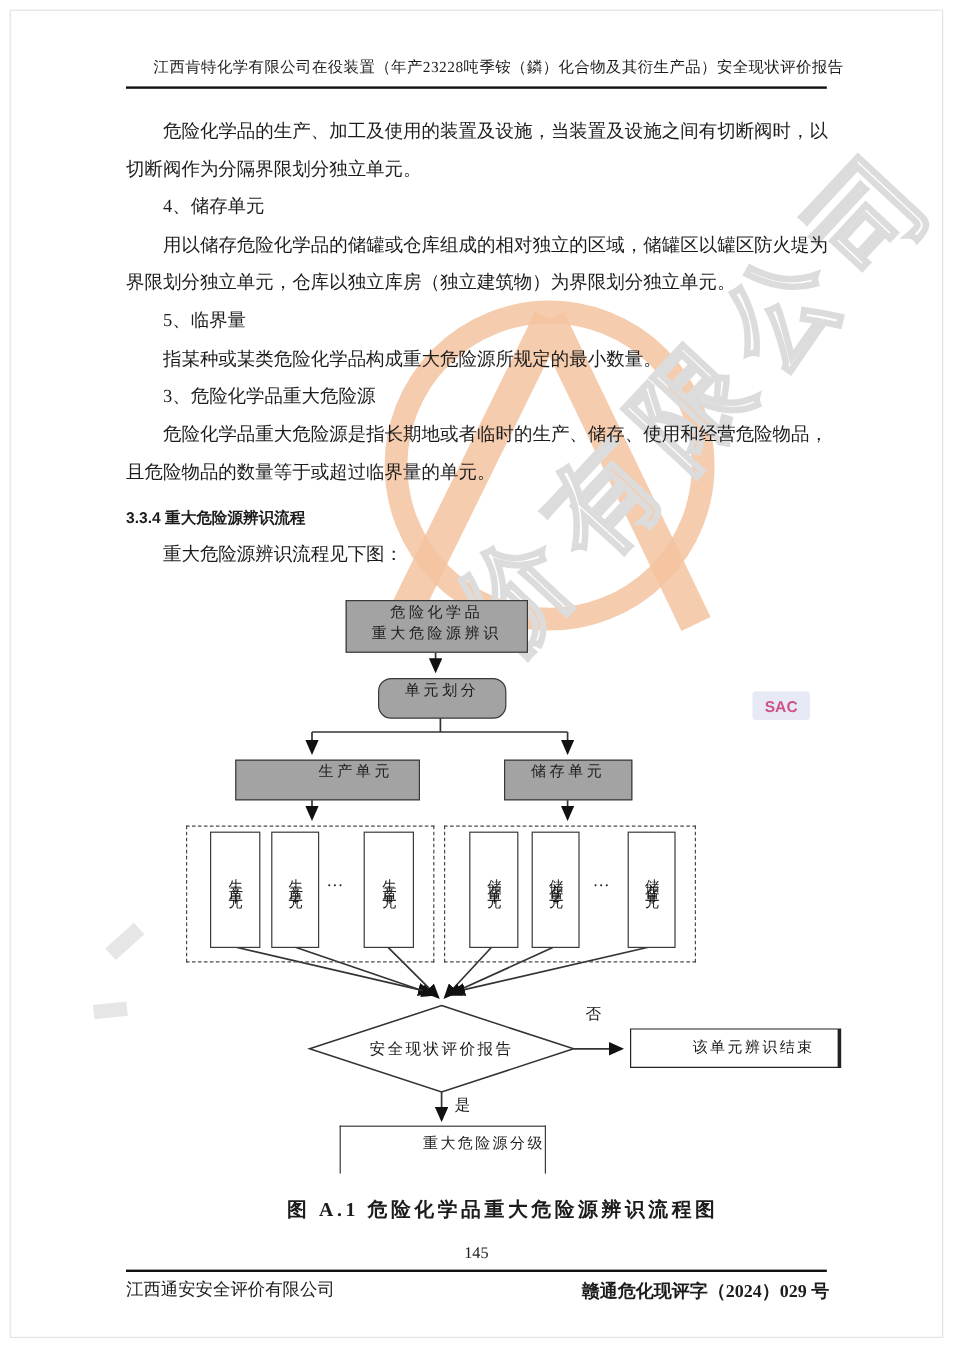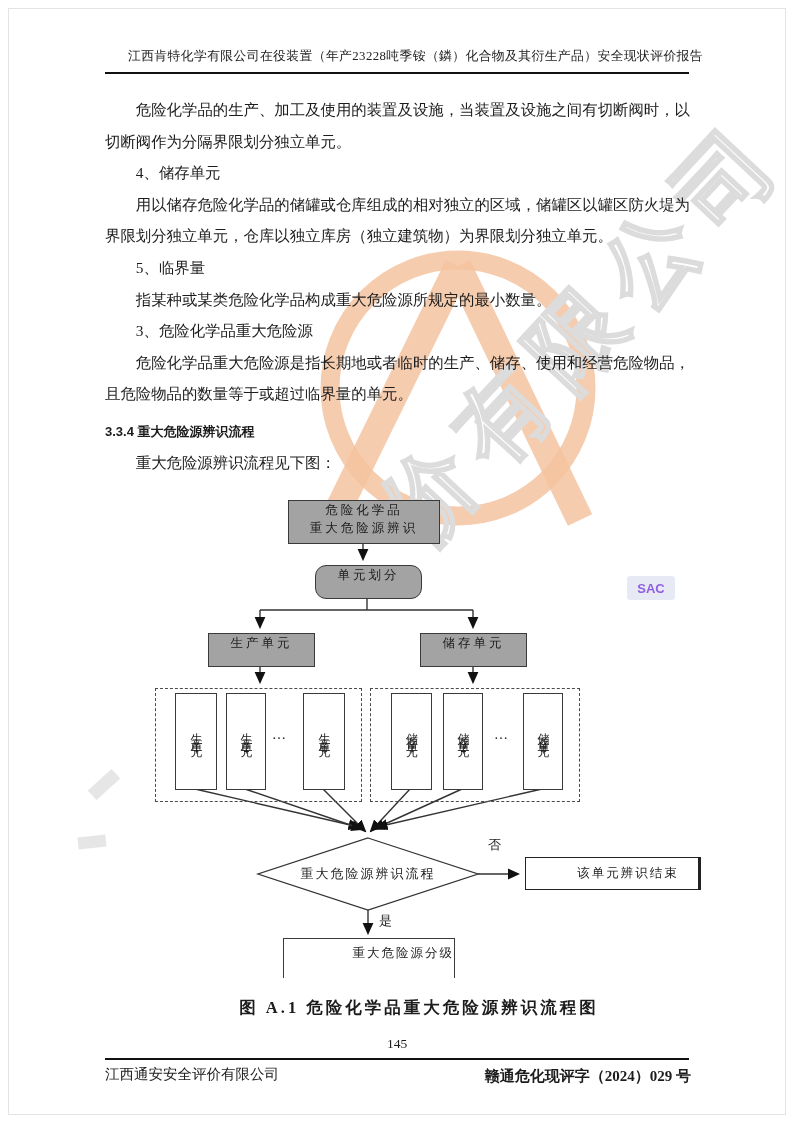--- a/index.html
+++ b/index.html
@@ -11,21 +11,21 @@
   .wm{position:absolute;z-index:0;}
   .wm-logo{left:295px;top:248px;}
   .wm-text{left:398px;top:468px;font-family:"Liberation Sans","DejaVu Sans",sans-serif;
            font-size:92px;font-weight:bold;letter-spacing:16px;color:transparent;
            -webkit-text-stroke:2.5px #dcdcdc;transform:rotate(-47deg);
            transform-origin:left center;white-space:nowrap;}
   .wm-frag{background:#e6e6e6;}
   .wm-frag1{left:88px;top:778px;width:32px;height:13px;transform:rotate(-42deg);}
   .wm-frag2{left:78px;top:836px;width:28px;height:12px;transform:rotate(-6deg);}
   .sac-badge{left:627px;top:576px;width:48px;height:24px;background:#dfe4f1;opacity:.75;
-             border-radius:3px;color:#6d28d9;font-family:"Liberation Sans",sans-serif;
+             border-radius:3px;color:#be185d;font-family:"Liberation Sans",sans-serif;
              font-size:13px;font-weight:bold;display:flex;align-items:center;justify-content:center;}
 
   
   .header-title{position:absolute;left:0;right:0;top:48px;text-align:center;font-size:12.8px;
                 letter-spacing:.4px;z-index:2;margin-left:37px;}
   .header-rule{position:absolute;left:105px;right:105px;top:72px;border-top:2.5px solid #111;z-index:2;}
   .page-number{position:absolute;left:0;right:0;top:1036px;text-align:center;font-size:13.5px;z-index:2;}
   .footer-rule{position:absolute;left:105px;right:105px;top:1058px;border-top:2px solid #111;z-index:2;}
   .footer-left{position:absolute;left:105px;top:1065px;font-size:14.5px;z-index:2;}
   .footer-right{position:absolute;right:103px;top:1067px;font-size:15px;font-weight:bold;z-index:2;}
@@ -118,38 +118,38 @@
     </g>
   </svg>
 
   <div class="fc-box" style="left:288px;top:5px;width:150px;height:42px;line-height:18px;">
     <span>危险化学品</span>
     <span>重大危险源辨识</span>
   </div>
 
   <div class="fc-box" style="left:315px;top:70px;width:105px;height:32px;border-radius:11px;">单元划分</div>
 
-  <div class="fc-box" style="left:208px;top:138px;width:105px;height:32px;">生产单元</div>
+  <div class="fc-box" style="left:196px;top:138px;width:105px;height:32px;padding-left:47px;">生产单元</div>
 
   <div class="fc-box" style="left:420px;top:138px;width:105px;height:32px;">储存单元</div>
 
   <div class="fc-dashed" style="left:155px;top:193px;width:205px;height:112px;"></div>
   <div class="fc-dashed" style="left:370px;top:193px;width:208px;height:112px;"></div>
 
   <div class="vbox" style="left:175px;width:40px;">生产单元1</div>
   <div class="vbox" style="left:226px;width:38px;">生产单元2</div>
   <div class="fc-ellipsis" style="left:272px;">…</div>
   <div class="vbox" style="left:303px;width:40px;">生产单元n</div>
 
   <div class="vbox" style="left:391px;width:39px;">储存单元1</div>
   <div class="vbox" style="left:443px;width:38px;">储存单元2</div>
   <div class="fc-ellipsis" style="left:494px;">…</div>
   <div class="vbox" style="left:523px;width:38px;">储存单元n</div>
 
-  <div class="decision-text">重大危险源辨识流程</div>
+  <div class="decision-text">安全现状评价报告</div>
 
   <div class="fc-label" style="left:488px;top:341px;">否</div>
   <div class="fc-label" style="left:379px;top:417px;">是</div>
 
   <div class="end-box">该单元辨识结束</div>
 
   <div class="grade-box">重大危险源分级</div>
 
   <div class="fig-caption">图 A.1  危险化学品重大危险源辨识流程图</div>
 </div>

